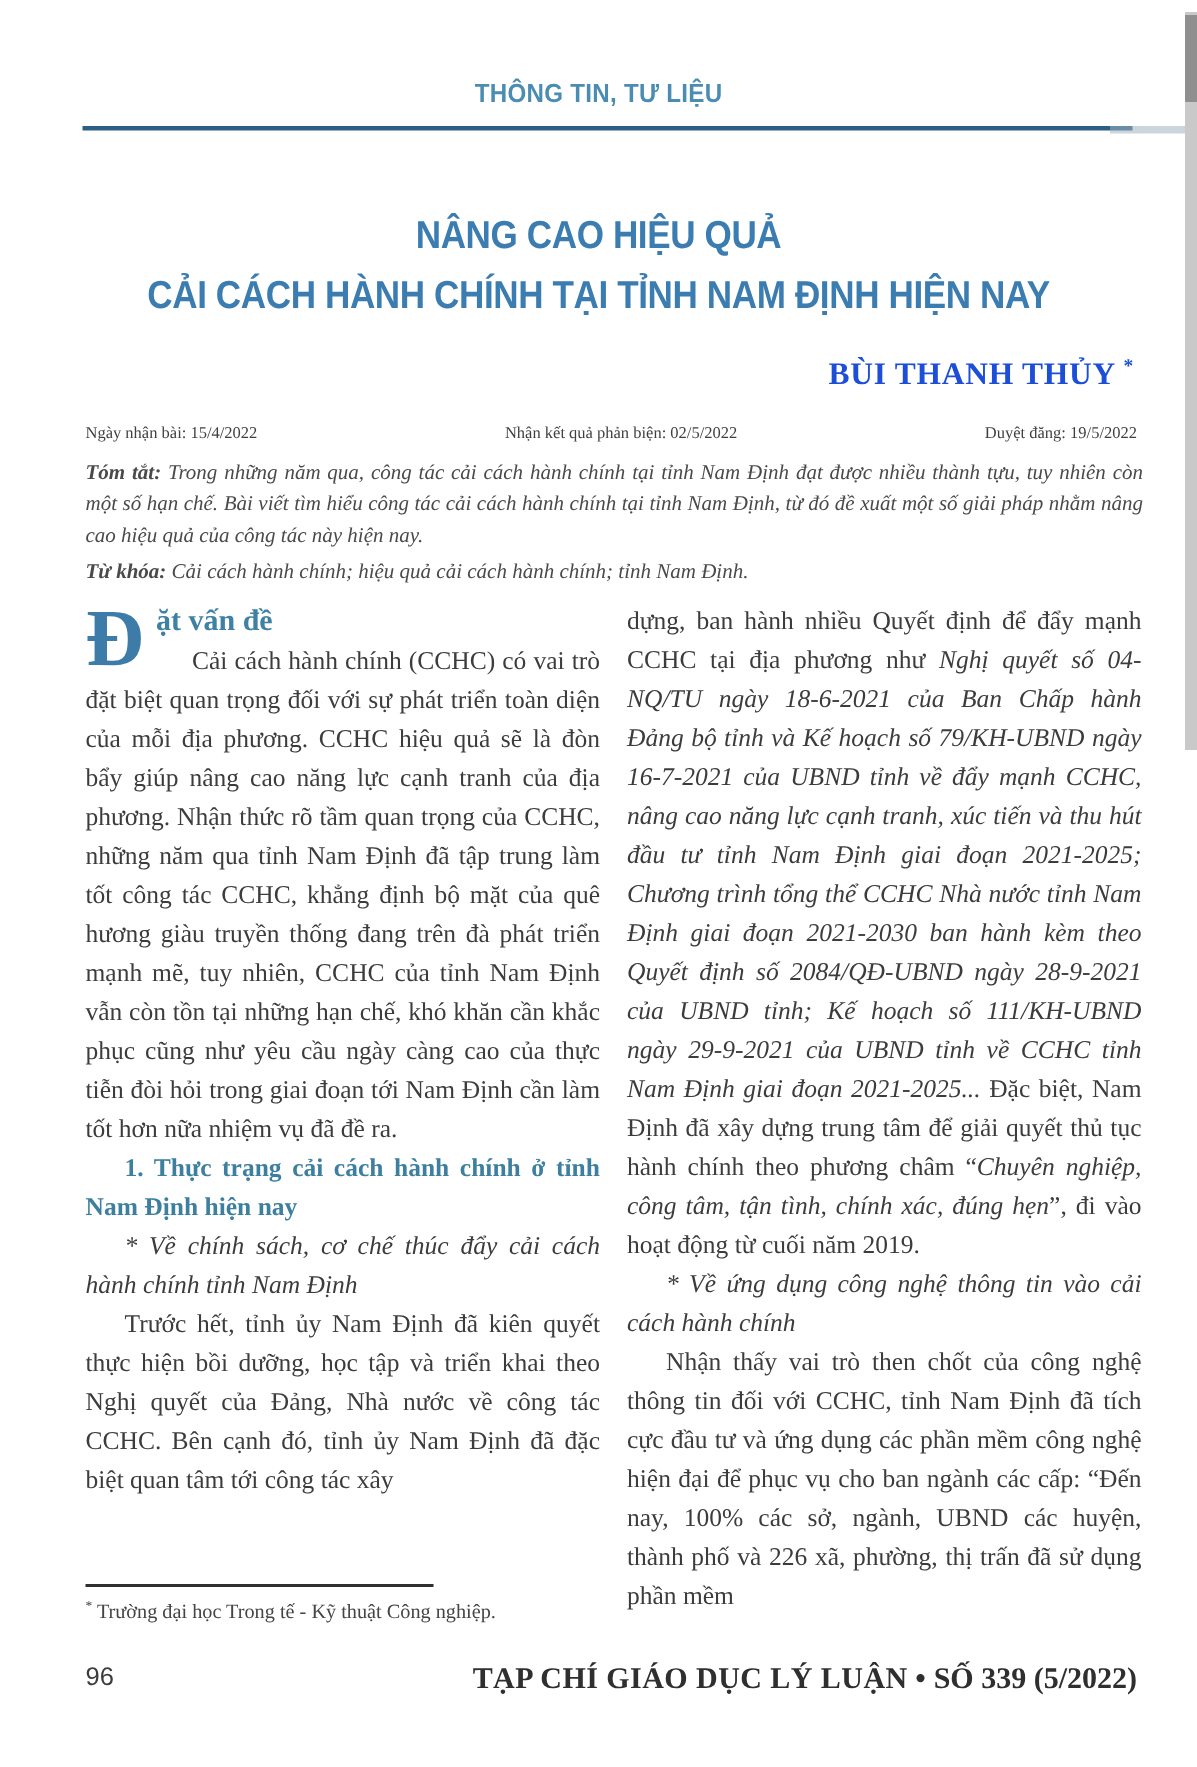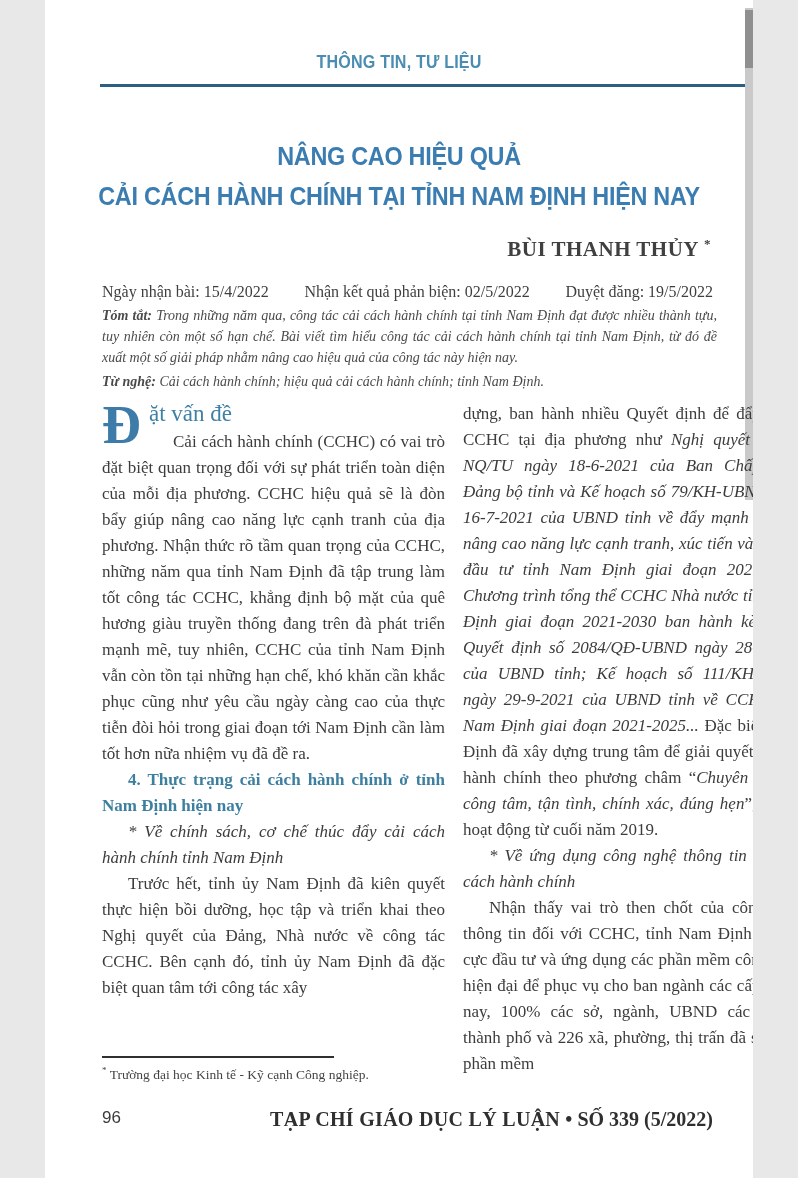--- a/index.html
+++ b/index.html
@@ -1,18 +1,18 @@
 <!DOCTYPE html>
 <html><head>
 <meta charset="utf-8">
 <style>
   html,body{margin:0;padding:0;background:#e8e8e8;}
   .page{
     position:relative;
-    width:708px;height:1178px;
+    width:798px;height:1178px;
     background:#ffffff;
     font-family:"Liberation Serif","DejaVu Serif",serif;
     color:#3b3b3b;
     overflow:hidden;
     margin:0 auto;
   }
   
   .journal-section{
     position:absolute;top:52px;left:0;right:0;
     text-align:center;
@@ -36,30 +36,30 @@
     font-family:"Liberation Sans","DejaVu Sans",sans-serif;
     font-weight:700;
     color:#3b7db1;
     font-size:26px;line-height:40px;
     transform:scaleX(.9);
     letter-spacing:-.3px;
   }
   
   .author-line{
     position:absolute;top:236px;right:42px;
-    font-size:21px;font-weight:700;color:#404040;
+    font-size:21px;font-weight:700;color:#1d4ed8;
     letter-spacing:.5px;
     margin-left:16px;
   }
   .author-line sup{font-size:13px;font-weight:700;}
   
   .dates-row{
     position:absolute;top:283px;left:57px;right:40px;
     display:flex;justify-content:space-between;
-    font-size:16px;color:#3f3f3f;
+    font-size:11px;color:#3f3f3f;
   }
   
   .abstract-block{
     position:absolute;top:305px;left:57px;right:36px;
     font-size:14px;font-style:italic;line-height:21px;
     text-align:justify;color:#4a4a4a;
   }
   .abstract-block .lbl{font-weight:700;}
   .keywords{margin-top:3px;}
   
@@ -71,21 +71,21 @@
   .col p{margin:0;}
   .indent{text-indent:26px;}
   .dropcap{
     float:left;
     font-size:54px;line-height:44px;
     font-weight:700;color:#3d7ca9;
     padding:2px 8px 0 0;
   }
   .intro-heading{
     font-family:"Liberation Serif",serif;
-    font-weight:400;color:#3f81a4;font-size:23px;
+    font-weight:700;color:#3f81a4;font-size:20px;
   }
   .spacer{display:inline-block;width:24px;}
   .sec-h1{
     font-weight:700;color:#3d7f9f;
     text-indent:26px;margin:0;
   }
   .sec-h2{
     font-weight:700;font-style:italic;color:#333;
     text-indent:26px;margin:0;
   }
@@ -144,51 +144,51 @@
     <span>Ngày nhận bài: 15/4/2022</span>
     <span>Nhận kết quả phản biện: 02/5/2022</span>
     <span>Duyệt đăng: 19/5/2022</span>
   </div>
 
   <div class="abstract-block">
     <div>
       <span class="lbl">Tóm tắt:</span><span> Trong những năm qua, công tác cải cách hành chính tại tỉnh Nam Định đạt được nhiều thành tựu, tuy nhiên còn một số hạn chế. Bài viết tìm hiểu công tác cải cách hành chính tại tỉnh Nam Định, từ đó đề xuất một số giải pháp nhằm nâng cao hiệu quả của công tác này hiện nay.</span>
     </div>
     <div class="keywords">
-      <span class="lbl">Từ nghệ:</span><span> Cải cách hành chính; hiệu quả cải cách hành chính; tỉnh Nam Định.</span>
+      <span class="lbl">Từ khóa:</span><span> Cải cách hành chính; hiệu quả cải cách hành chính; tỉnh Nam Định.</span>
     </div>
   </div>
 
   <div class="columns">
 
     <div class="col">
       <p>
         <span class="dropcap">Đ</span>
         <span class="intro-heading">ặt vấn đề</span><br>
         <span class="spacer"></span><span>Cải cách hành chính (CCHC) có vai trò đặt biệt quan trọng đối với sự phát triển toàn diện của mỗi địa phương. CCHC hiệu quả sẽ là đòn bẩy giúp nâng cao năng lực cạnh tranh của địa phương. Nhận thức rõ tầm quan trọng của CCHC, những năm qua tỉnh Nam Định đã tập trung làm tốt công tác CCHC, khẳng định bộ mặt của quê hương giàu truyền thống đang trên đà phát triển mạnh mẽ, tuy nhiên, CCHC của tỉnh Nam Định vẫn còn tồn tại những hạn chế, khó khăn cần khắc phục cũng như yêu cầu ngày càng cao của thực tiễn đòi hỏi trong giai đoạn tới Nam Định cần làm tốt hơn nữa nhiệm vụ đã đề ra.</span>
       </p>
-      <p class="sec-h1">4. Thực trạng cải cách hành chính ở tỉnh Nam Định hiện nay</p>
+      <p class="sec-h1">1. Thực trạng cải cách hành chính ở tỉnh Nam Định hiện nay</p>
       <p class="indent it">* Về chính sách, cơ chế thúc đẩy cải cách hành chính tỉnh Nam Định</p>
       <p class="indent">Trước hết, tỉnh ủy Nam Định đã kiên quyết thực hiện bồi dưỡng, học tập và triển khai theo Nghị quyết của Đảng, Nhà nước về công tác CCHC. Bên cạnh đó, tỉnh ủy Nam Định đã đặc biệt quan tâm tới công tác xây</p>
     </div>
 
     <div class="col">
       <p>
         <span>dựng, ban hành nhiều Quyết định để đẩy mạnh CCHC tại địa phương như </span><span class="it">Nghị quyết số 04-NQ/TU ngày 18-6-2021 của Ban Chấp hành Đảng bộ tỉnh và Kế hoạch số 79/KH-UBND ngày 16-7-2021 của UBND tỉnh về đẩy mạnh CCHC, nâng cao năng lực cạnh tranh, xúc tiến và thu hút đầu tư tỉnh Nam Định giai đoạn 2021-2025; Chương trình tổng thể CCHC Nhà nước tỉnh Nam Định giai đoạn 2021-2030 ban hành kèm theo Quyết định số 2084/QĐ-UBND ngày 28-9-2021 của UBND tỉnh; Kế hoạch số 111/KH-UBND ngày 29-9-2021 của UBND tỉnh về CCHC tỉnh Nam Định giai đoạn 2021-2025...</span><span> Đặc biệt, Nam Định đã xây dựng trung tâm để giải quyết thủ tục hành chính theo phương châm “</span><span class="it">Chuyên nghiệp, công tâm, tận tình, chính xác, đúng hẹn</span><span>”, đi vào hoạt động từ cuối năm 2019.</span>
       </p>
       <p class="indent it">* Về ứng dụng công nghệ thông tin vào cải cách hành chính</p>
       <p class="indent">Nhận thấy vai trò then chốt của công nghệ thông tin đối với CCHC, tỉnh Nam Định đã tích cực đầu tư và ứng dụng các phần mềm công nghệ hiện đại để phục vụ cho ban ngành các cấp: “Đến nay, 100% các sở, ngành, UBND các huyện, thành phố và 226 xã, phường, thị trấn đã sử dụng phần mềm</p>
     </div>
 
   </div>
 
   <div class="footnote">
     <div class="footnote-rule"></div>
     <div>
-      <sup>*</sup><span> Trường đại học Kinh tế - Kỹ cạnh Công nghiệp.</span>
+      <sup>*</sup><span> Trường đại học Trong tế - Kỹ thuật Công nghiệp.</span>
     </div>
   </div>
 
   <div class="page-number">96</div>
   <div class="footer-journal">
     <span class="j">TẠP CHÍ GIÁO DỤC LÝ LUẬN</span>
     <span class="j">•</span>
     <span class="i">SỐ 339 (5/2022)</span>
   </div>
 

